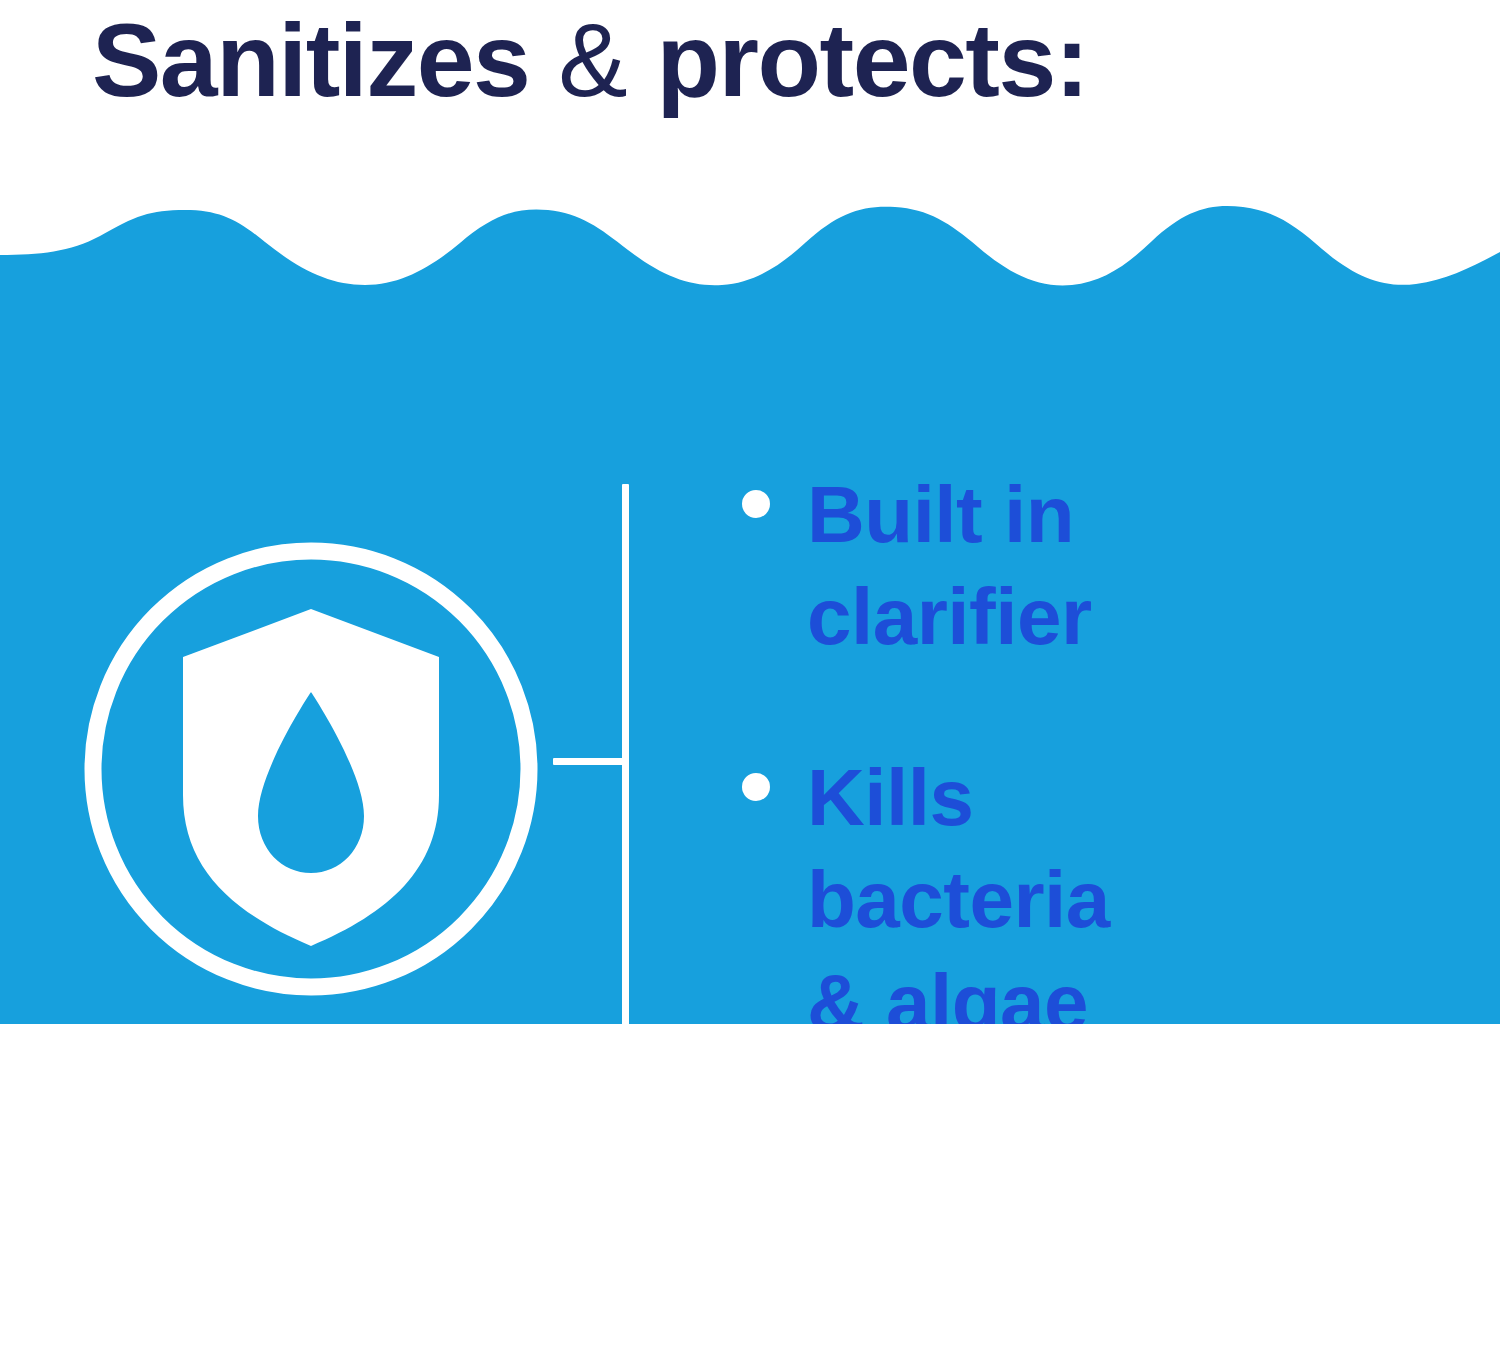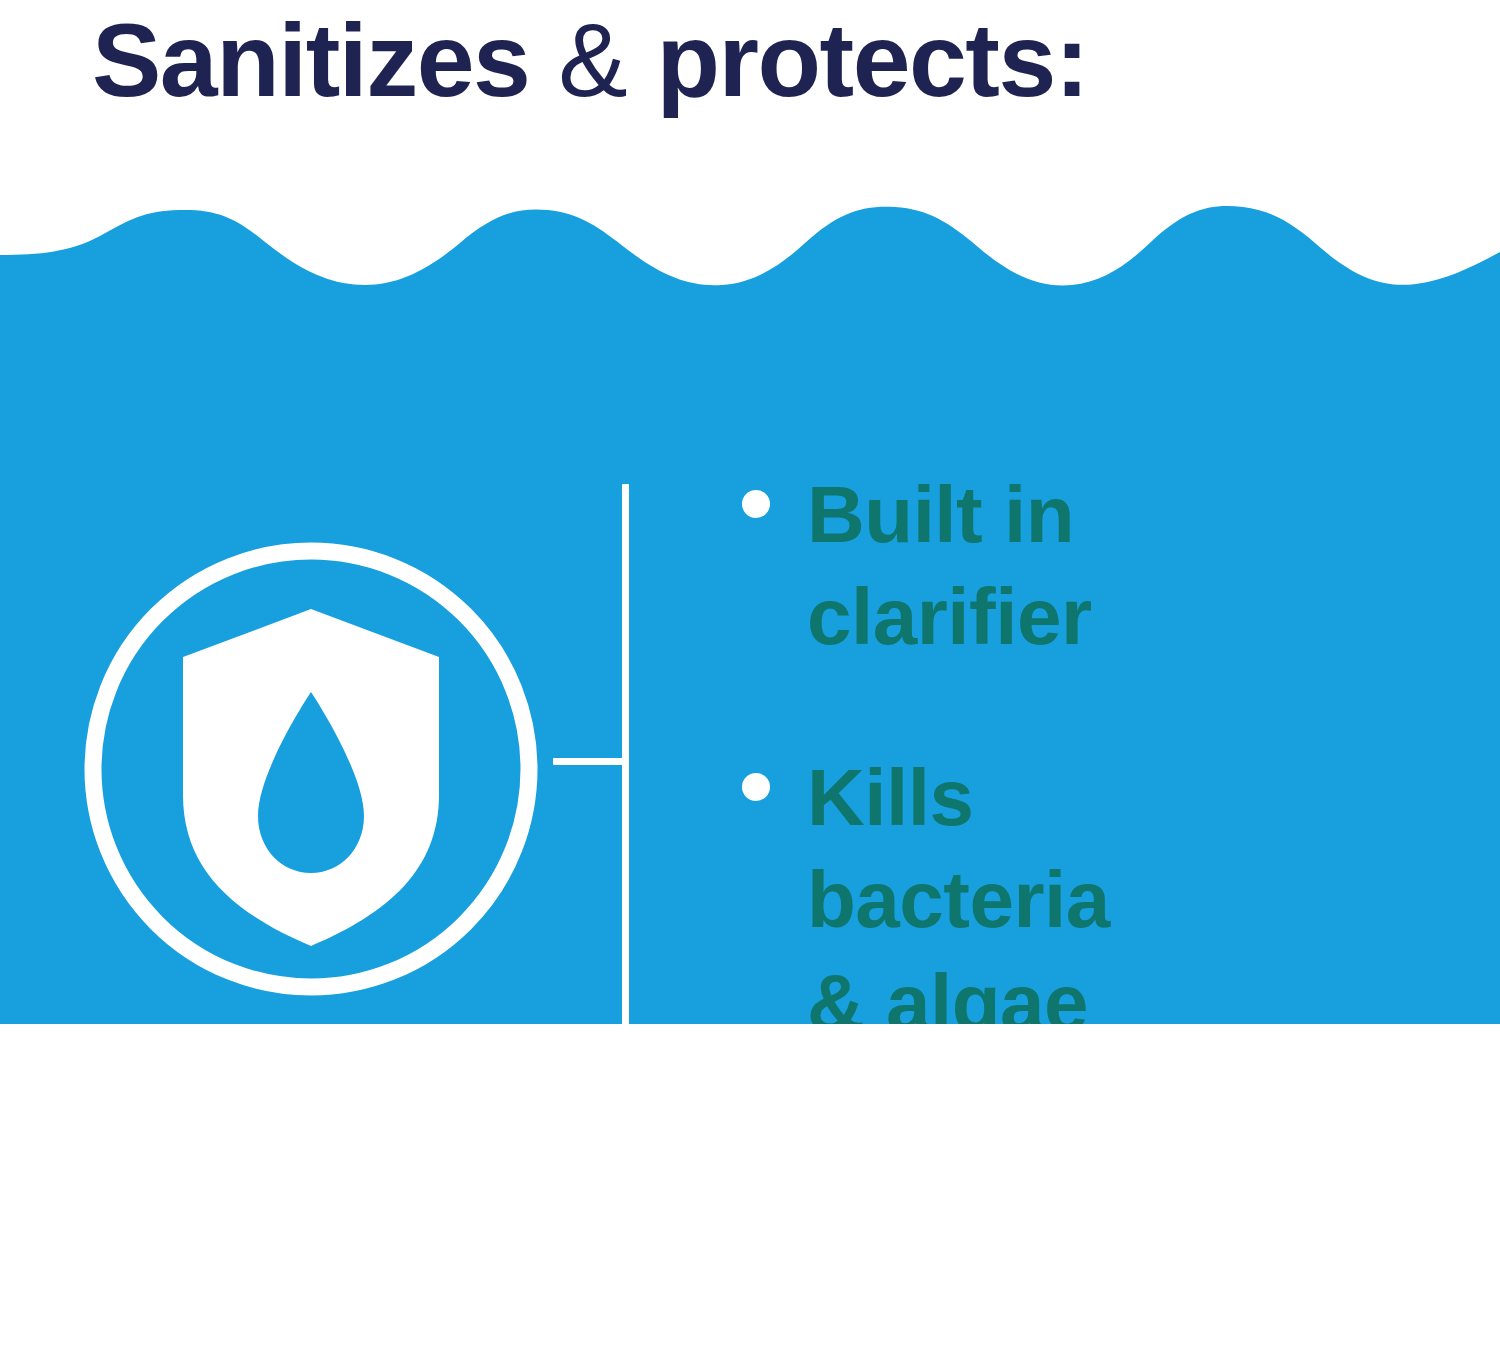--- a/index.html
+++ b/index.html
@@ -118,21 +118,21 @@
     left: 7px;
     top: 26px;
     width: 28px;
     height: 28px;
     border-radius: 50%;
     background: #ffffff;
   }
   .benefit-text {
     display: block;
     margin-left: 72px;
-    color: #0f766e;
+    color: #1d4ed8;
     font-size: 80px;
     font-weight: 700;
     line-height: 1.28;
     letter-spacing: -0.5px;
     max-width: 350px;
   }
 </style>
 </head>
 <body>
 

